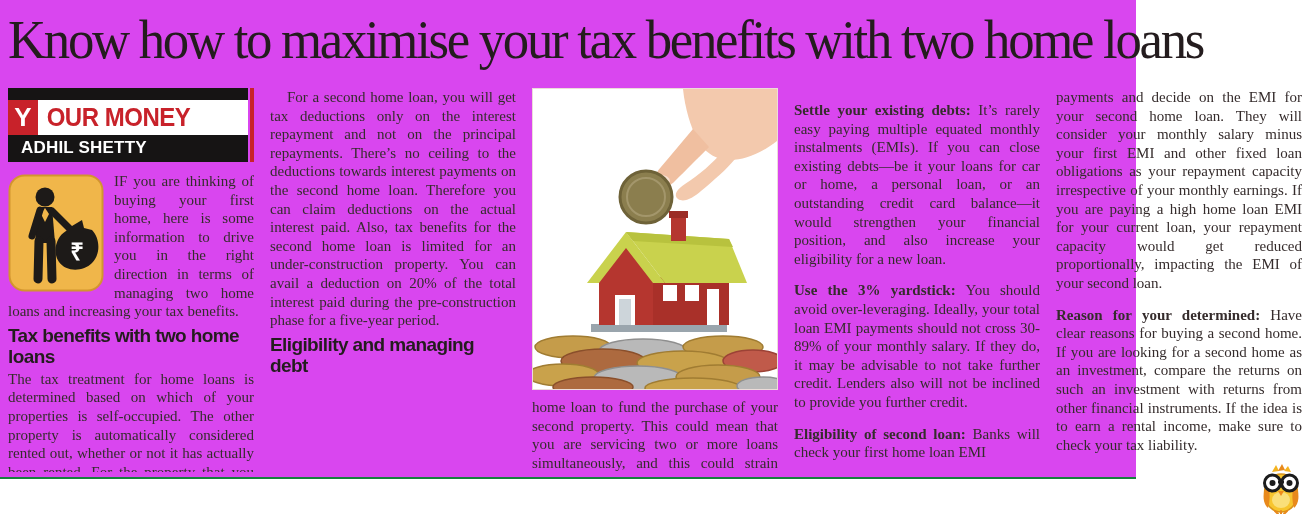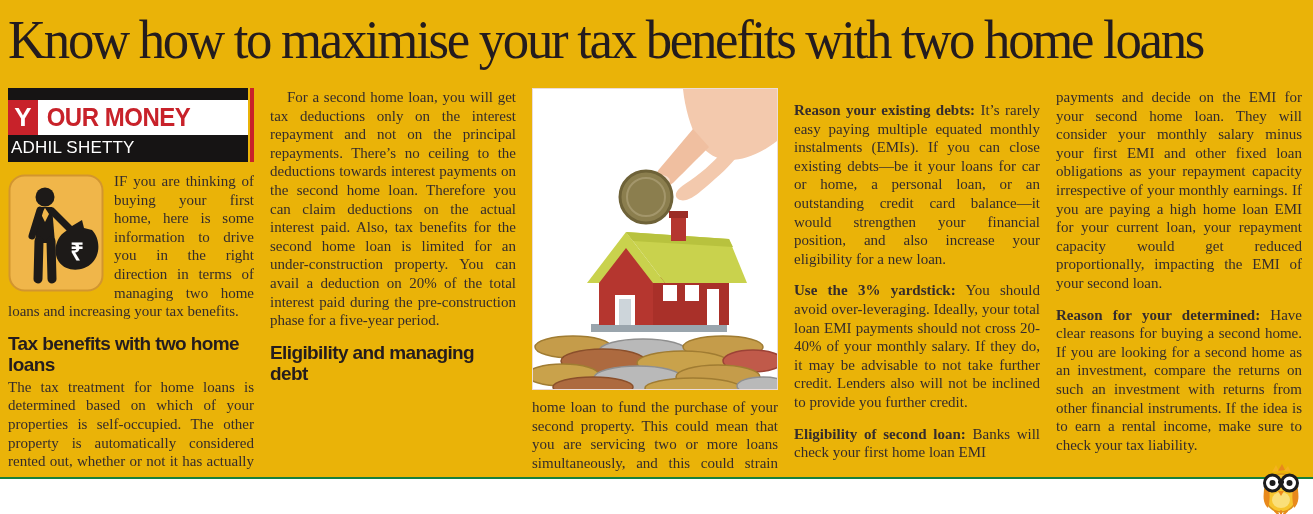--- a/index.html
+++ b/index.html
@@ -3,22 +3,22 @@
 <meta charset="utf-8">
 <style>
   html,body{margin:0;padding:0;}
   body{
     width:1313px;height:514px;position:relative;overflow:hidden;
     background:#ffffff;
     font-family:"Liberation Serif", serif;
     color:#352c2c;
   }
   .article{
-    position:absolute;left:0;top:0;width:1313px;height:477px;
-    background:#eab308;border-bottom:2px solid #15803d;
+    position:absolute;left:0;top:0;width:1136px;height:477px;
+    background:#d946ef;border-bottom:2px solid #15803d;
   }
   .bottom-strip{
     position:absolute;left:0;top:479px;width:1313px;height:35px;background:#ffffff;
   }
   .headline{
     position:absolute;left:8px;top:8px;width:1300px;height:70px;overflow:hidden;
     font-family:"Liberation Serif", serif;font-weight:500;
     font-size:55px;letter-spacing:-2.4px;color:#241c1e;white-space:nowrap;
     transform:scaleX(0.96);transform-origin:left center;
   }
@@ -29,40 +29,40 @@
     width:246px;height:384px;overflow:hidden;
     font-size:15px;line-height:18.6px;text-align:justify;
   }
   .col p{margin:0;}
   .p-gap{margin-top:13px !important;}
   .indent{text-indent:17px;font-family:Liberation Serif, serif;}
   .runin{font-weight:bold;}
   h3.sec{
     font-family:"Liberation Sans", sans-serif;font-weight:700;
     font-size:19px;letter-spacing:-0.6px;color:#241c1e;
-    margin:12px 0 3px 0;line-height:21px;text-align:left;
+    margin:4px 0 3px 0;line-height:21px;text-align:left;
   }
   
   .masthead{position:relative;width:246px;height:76px;margin-bottom:8px;}
   .mh-topbar{position:absolute;left:0;top:0;width:240px;height:12px;background:#161414;}
   .mh-redline{position:absolute;right:0;top:0;width:4px;height:74px;background:#c8222a;}
   .mh-brandrow{position:absolute;left:0;top:12px;width:240px;height:35px;background:#ffffff;display:flex;align-items:stretch;}
   .mh-y{
     width:30px;background:#c8222a;color:#ffffff;display:flex;align-items:center;justify-content:center;
     font-family:"Liberation Sans", sans-serif;font-weight:700;font-size:26px;
   }
   .mh-rest{
     flex:1;display:flex;align-items:center;padding-left:9px;color:#c8222a;
     font-family:"Liberation Sans", sans-serif;font-weight:700;font-size:25px;letter-spacing:-0.5px;
     transform:scaleX(0.96);transform-origin:left center;
   }
   .mh-author{
     position:absolute;left:0;top:47px;width:240px;height:27px;background:#161414;color:#ffffff;
-    font-family:"Liberation Sans", sans-serif;font-weight:400;font-size:17px;letter-spacing:0.2px;
-    display:flex;align-items:center;padding-left:3px;box-sizing:border-box;
+    font-family:"Liberation Sans", sans-serif;font-weight:700;font-size:17px;letter-spacing:0.2px;
+    display:flex;align-items:center;padding-left:13px;box-sizing:border-box;
     transform:scaleX(1);
   }
   .money-icon{
     float:left;width:96px;height:118px;margin:2px 10px 2px 0;
   }
   
   .photo{
     width:246px;height:302px;background:#ffffff;border:1px solid #ecdcd9;box-sizing:border-box;
   }
   .col3-text{margin-top:8px !important;}
@@ -162,22 +162,22 @@
             <ellipse cx="60" cy="298" rx="40" ry="10" fill="#ad6a3f" stroke="#8a4f2b"></ellipse>
             <ellipse cx="160" cy="299" rx="48" ry="10" fill="#c9a24b" stroke="#a07c32"></ellipse>
             <ellipse cx="230" cy="297" rx="26" ry="9" fill="#b9b9b9" stroke="#8f8f8f"></ellipse>
           </g>
         </svg>
       </div>
       <p class="col3-text">home loan to fund the purchase of your second property. This could mean that you are servicing two or more loans simultaneously, and this could strain your</p>
     </div>
 
     <div class="col">
-      <p class="p-gap"><span class="runin">Reason your existing debts:</span><span> It’s rarely easy paying multiple equated monthly instalments (EMIs). If you can close existing debts—be it your loans for car or home, a personal loan, or an outstanding credit card balance—it would strengthen your financial position, and also increase your eligibility for a new loan.</span></p>
-      <p class="p-gap"><span class="runin">Use the 3% yardstick:</span><span> You should avoid over-leveraging. Ideally, your total loan EMI payments should not cross 20-40% of your monthly salary. If they do, it may be advisable to not take further credit. Lenders also will not be inclined to provide you further credit.</span></p>
+      <p class="p-gap"><span class="runin">Settle your existing debts:</span><span> It’s rarely easy paying multiple equated monthly instalments (EMIs). If you can close existing debts—be it your loans for car or home, a personal loan, or an outstanding credit card balance—it would strengthen your financial position, and also increase your eligibility for a new loan.</span></p>
+      <p class="p-gap"><span class="runin">Use the 3% yardstick:</span><span> You should avoid over-leveraging. Ideally, your total loan EMI payments should not cross 30-89% of your monthly salary. If they do, it may be advisable to not take further credit. Lenders also will not be inclined to provide you further credit.</span></p>
       <p class="p-gap"><span class="runin">Eligibility of second loan:</span><span> Banks will check your first home loan EMI</span></p>
     </div>
 
     <div class="col">
       <p>payments and decide on the EMI for your second home loan. They will consider your monthly salary minus your first EMI and other fixed loan obligations as your repayment capacity irrespective of your monthly earnings. If you are paying a high home loan EMI for your current loan, your repayment capacity would get reduced proportionally, impacting the EMI of your second loan.</p>
       <p class="p-gap"><span class="runin">Reason for your determined:</span><span> Have clear reasons for buying a second home. If you are looking for a second home as an investment, compare the returns on such an investment with returns from other financial instruments. If the idea is to earn a rental income, make sure to check your tax liability.</span></p>
       <p class="credit">The writer is CEO, BankBazaar.com</p>
     </div>
 
   </div>

